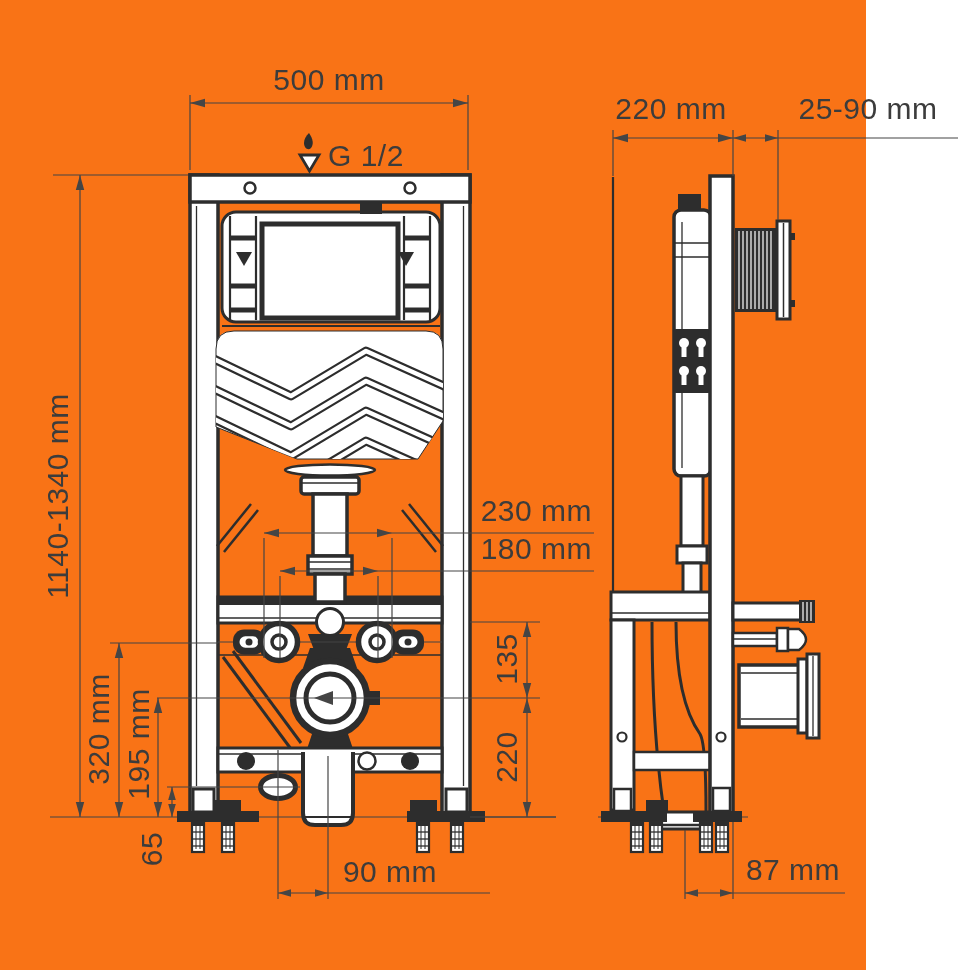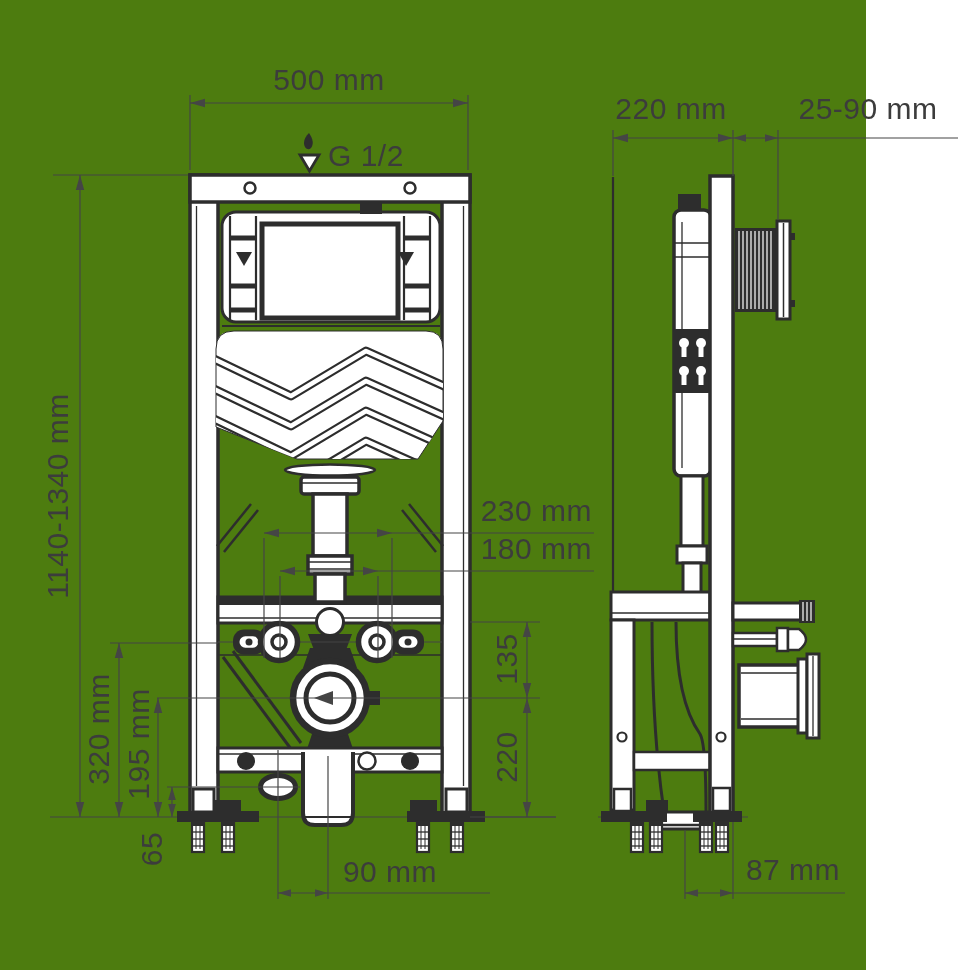--- a/index.html
+++ b/index.html
@@ -1,16 +1,16 @@
 <!DOCTYPE html>
 <html><head>
 <meta charset="utf-8">
 <style>
   html,body{margin:0;padding:0;background:#fff;}
-  .stage{width:866px;height:970px;background:#4d7c0f;position:relative;font-family:"Liberation Sans",sans-serif;}
+  .stage{width:866px;height:970px;background:#f97316;position:relative;font-family:"Liberation Sans",sans-serif;}
   svg{display:block;}
   .ln{stroke:#2d2d2d;}
   .fw{fill:#ffffff;}
   .fb{fill:#2d2d2d;stroke:none;}
   .nf{fill:none;}
   .w1{stroke-width:1.3px;}
   .w15{stroke-width:1.5px;}
   .w2{stroke-width:2.2px;}
   .w25{stroke-width:2.5px;}
   .w3{stroke-width:3px;}

